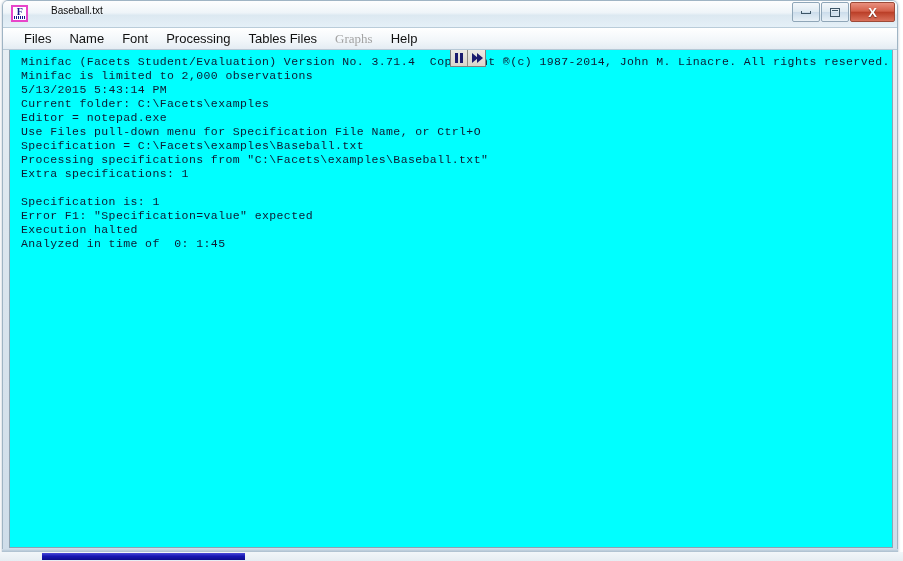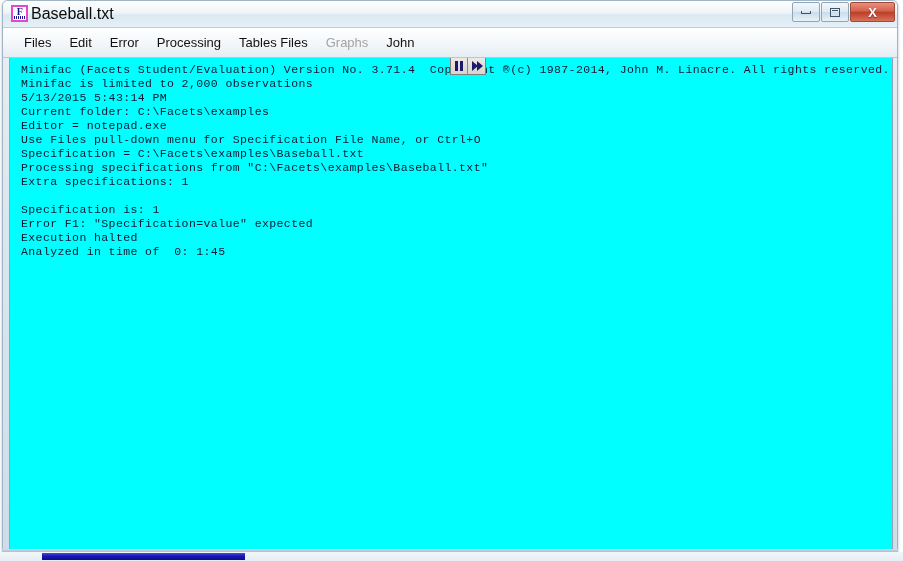--- a/index.html
+++ b/index.html
@@ -91,23 +91,23 @@
     letter-spacing: -.5px;
   }
   #app-icon .bar {
     display: block;
     margin: 0 1px;
     height: 3px;
     background: repeating-linear-gradient(90deg,#19198c 0 1px, #ffffff 1px 2px);
   }
   #window-title {
     position: absolute;
-    left: 28px;
+    left: 48px;
     top: 4px;
-    font-size: 16px;
+    font-size: 10px;
     color: #0b0b0b;
     white-space: nowrap;
   }
 
   
   #winbuttons {
     position: absolute;
     right: 2px;
     top: 1px;
     display: flex;
@@ -150,37 +150,37 @@
     color: #ffffff;
     font-size: 13px;
     font-weight: bold;
     font-family: "Liberation Sans", sans-serif;
     text-shadow: 0 1px 1px rgba(0,0,0,.45);
   }
 
   
   #menubar {
     position: relative;
-    height: 30px;
+    height: 22px;
     background: linear-gradient(180deg,#ffffff 0%, #f3f7fa 55%, #e4ecf3 100%);
     border-bottom: 1px solid #b6c8d6;
     display: flex;
     align-items: center;
     padding-left: 12px;
     box-sizing: border-box;
   }
   .menu-item {
     font-size: 13px;
     color: #111111;
     padding: 0 9px;
     line-height: 20px;
     white-space: nowrap;
     cursor: default;
   }
-  .menu-item.disabled { color: #a3a3a3; }
+  .menu-item.disabled { color: #a3a3a3; font-family: Liberation Serif, serif; }
 
   
   #console-wrap {
     position: relative;
     margin: 0 4px 0 6px;
     height: 498px;
     background: #00ffff;
     border: 1px solid #8ea3b3;
     border-top: none;
     box-sizing: border-box;
@@ -290,26 +290,26 @@
           <span class="maxi"></span>
         </div>
         <div class="winbtn close">
           <span>X</span>
         </div>
       </div>
     </div>
 
     <div id="menubar">
       <div class="menu-item">Files</div>
-      <div class="menu-item">Edit</div>
-      <div class="menu-item">Error</div>
+      <div class="menu-item">Name</div>
+      <div class="menu-item">Font</div>
       <div class="menu-item">Processing</div>
       <div class="menu-item">Tables Files</div>
       <div class="menu-item disabled">Graphs</div>
-      <div class="menu-item">John</div>
+      <div class="menu-item">Help</div>
     </div>
 
     <div id="console-wrap">
 
       <div id="transport">
         <div class="tbtn">
           <span class="pause-bar"></span>
           <span class="pause-bar"></span>
         </div>
         <div class="tbtn">

